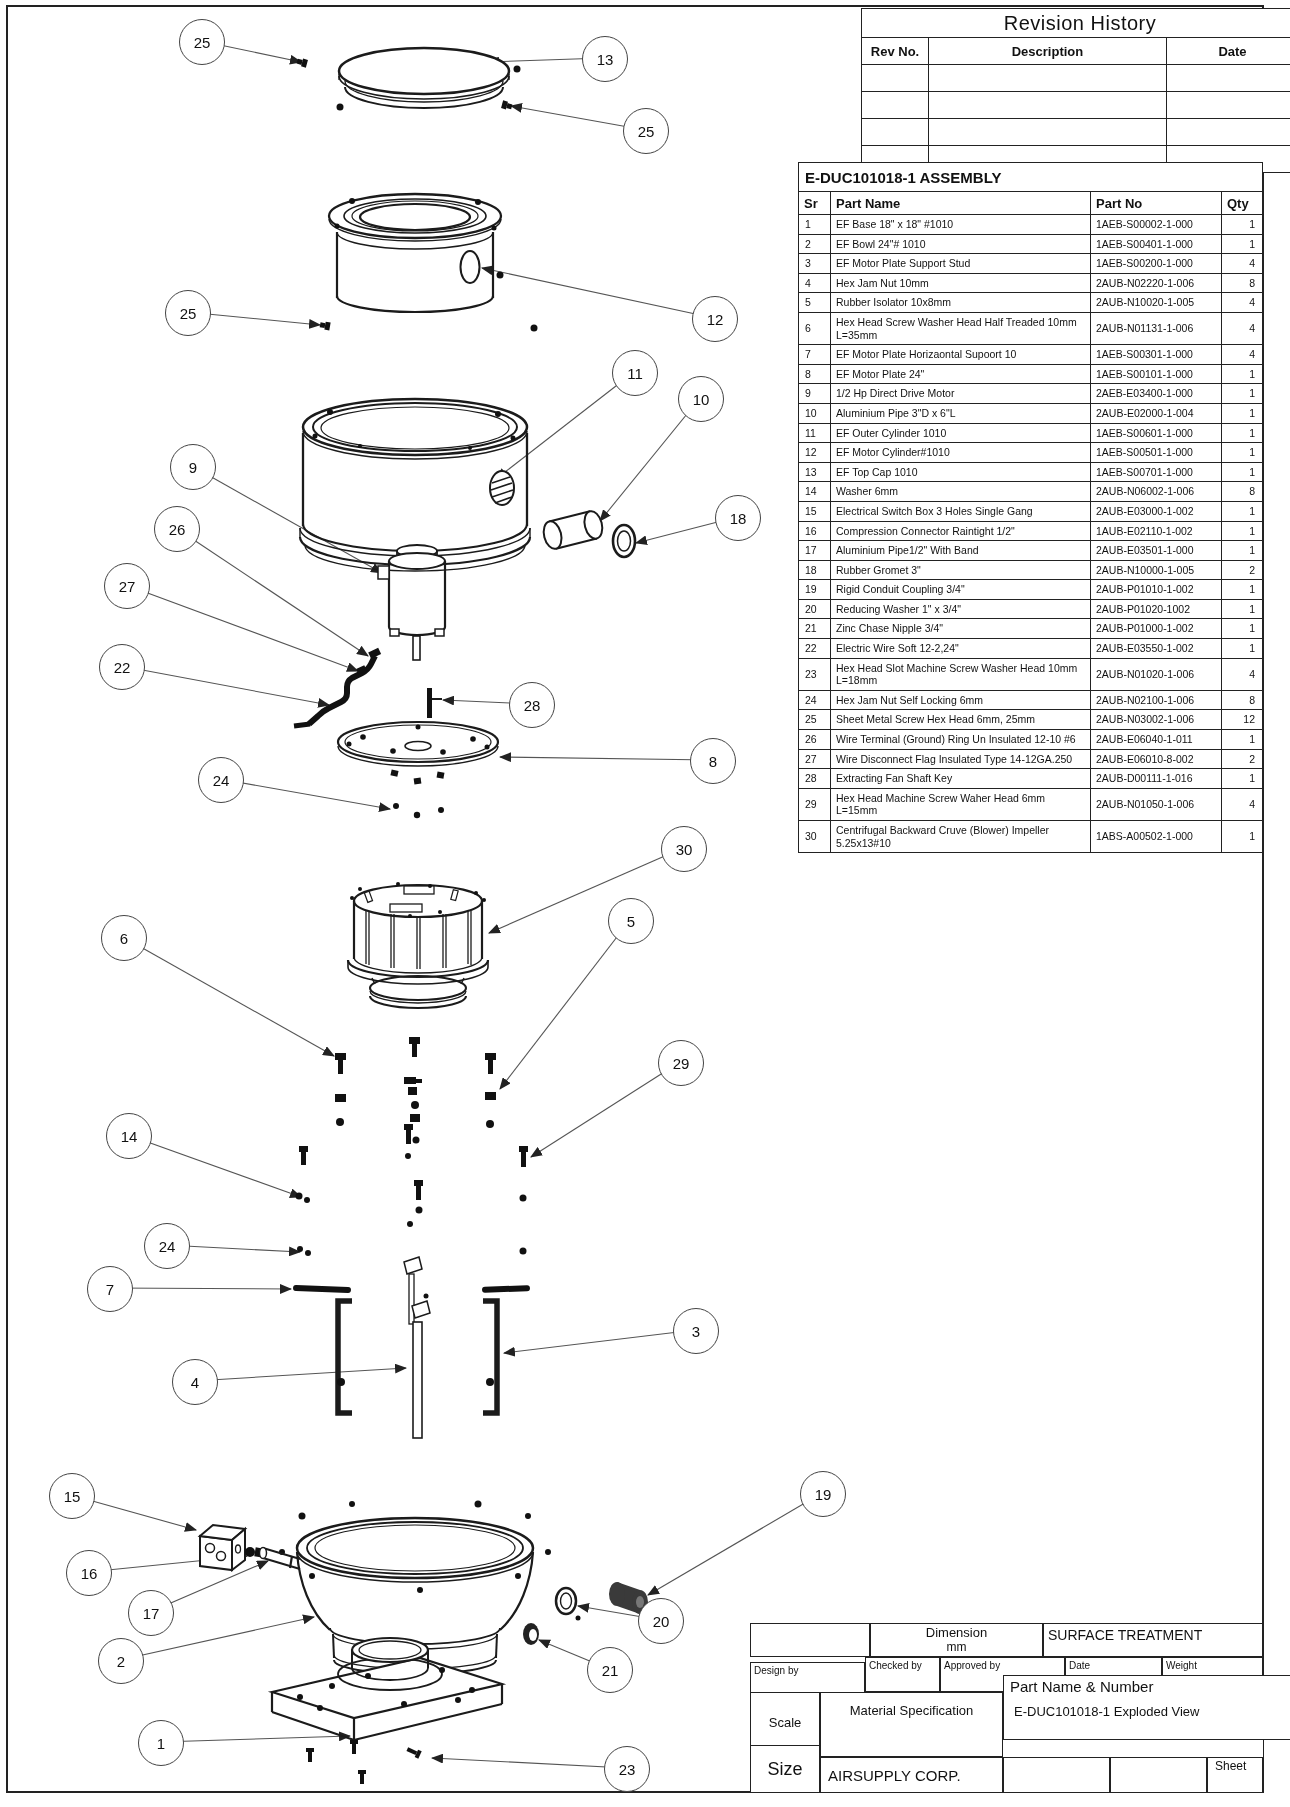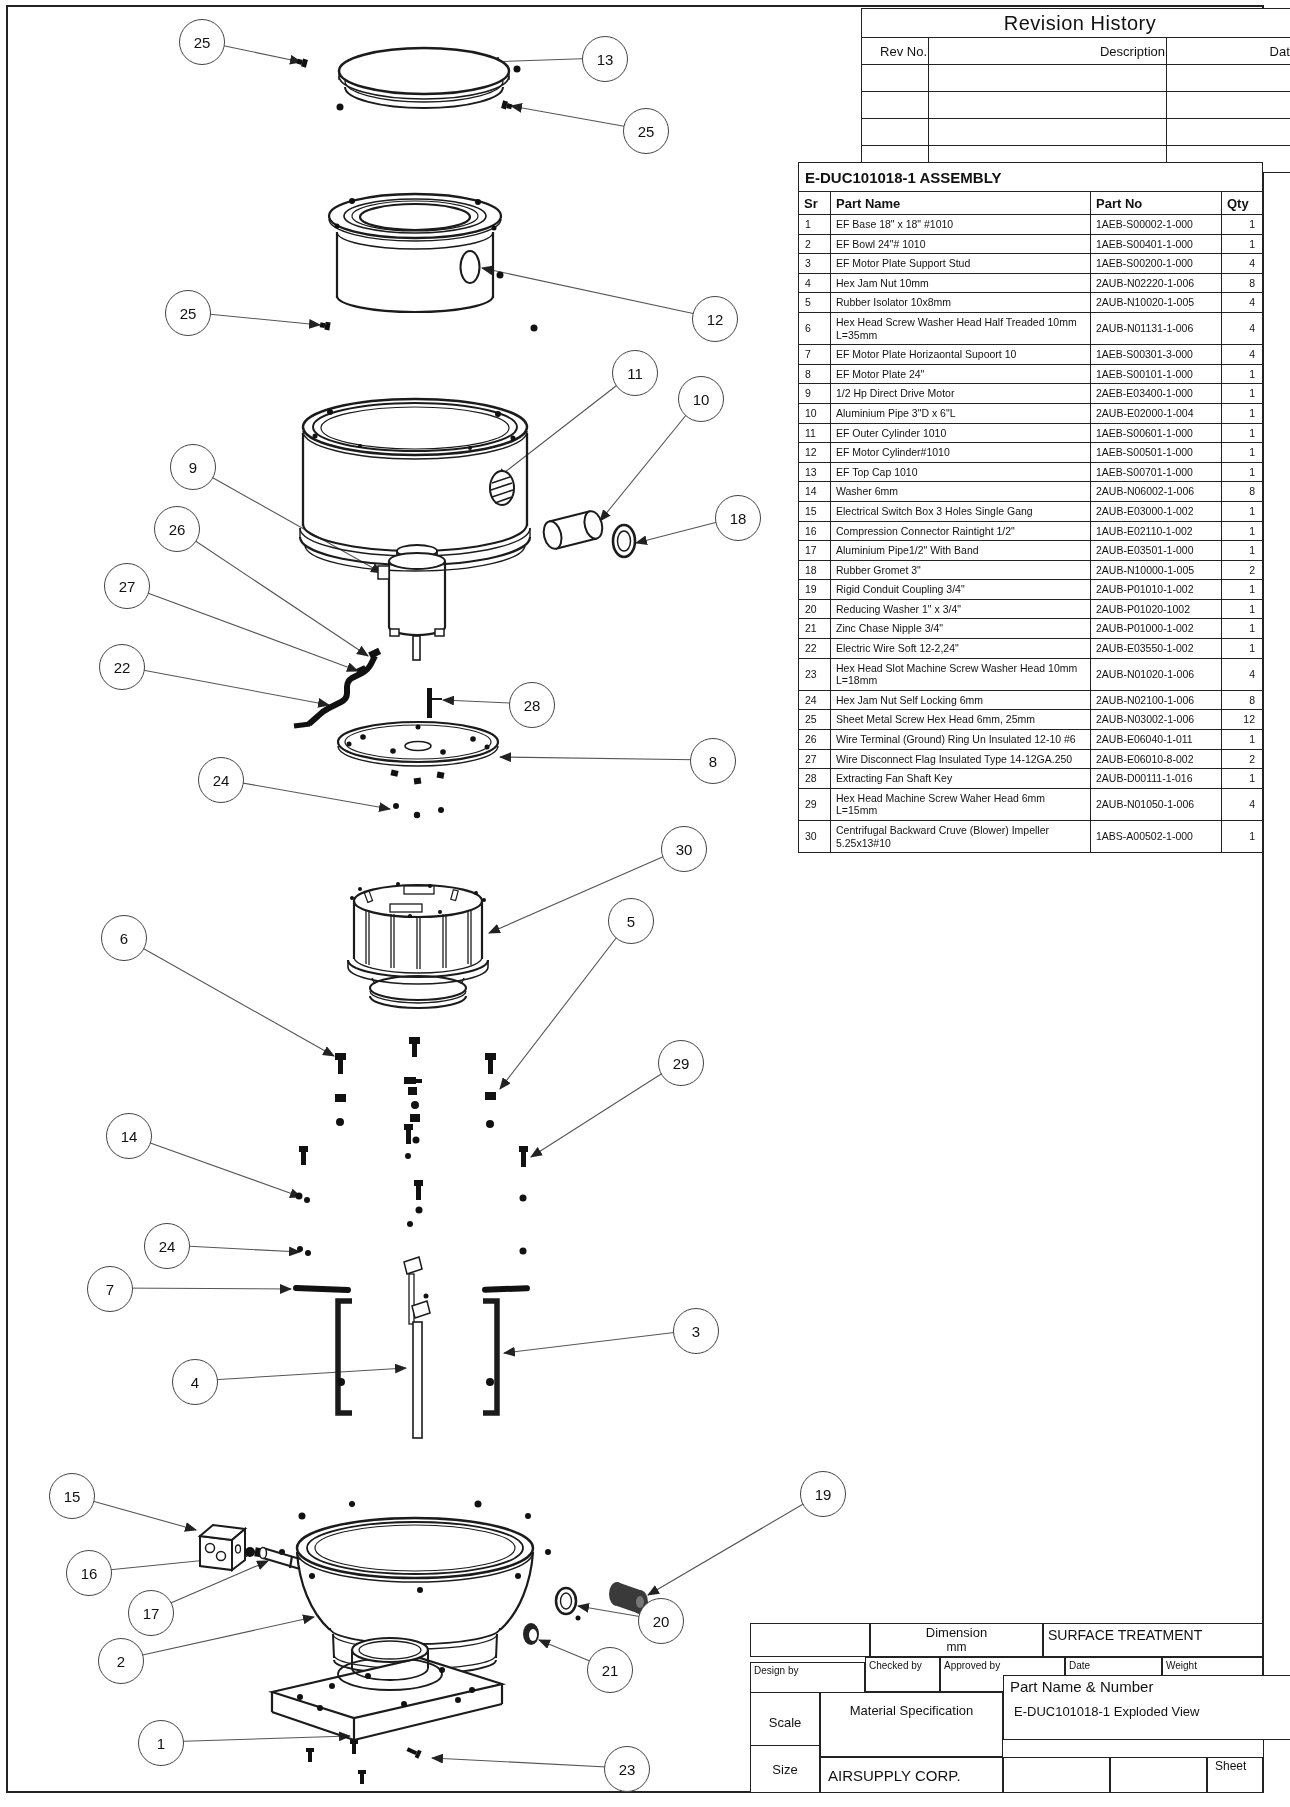--- a/index.html
+++ b/index.html
@@ -8,21 +8,21 @@
   svg{position:absolute;left:0;top:0;}
   .balloon{position:absolute;width:44px;height:44px;border:1.4px solid #444;border-radius:50%;
            background:#fff;display:flex;align-items:center;justify-content:center;
            font-size:15px;color:#111;z-index:5;}
   .tablewrap{position:absolute;z-index:4;background:#fff;}
   table{border-collapse:collapse;width:100%;table-layout:fixed;}
   th,td{border:1.3px solid #222;overflow:hidden;}
   
   .rev{left:825px;top:8px;width:438px;margin-left:36px;}
   .rev .ttl{font-size:20px;text-align:center;height:26px;font-weight:400;letter-spacing:.5px;}
-  .rev th{font-size:13px;font-weight:400;height:24px;text-align:right;}
+  .rev th{font-size:13px;font-weight:700;height:24px;}
   .rev td{height:24px;font-size:11px;}
   
   .asm{left:798px;top:162px;width:465px;}
   .asm .ttl{font-size:15px;font-weight:700;text-align:left;padding:5px 6px;height:18px;}
   .asm th{font-size:13px;text-align:left;padding:3px 5px;height:16px;}
   .asm td{font-size:10.5px;line-height:1.2;padding:3px 5px;vertical-align:middle;}
   .asm td:nth-child(1){text-align:left;padding-left:6px;}
   .asm td:nth-child(4){text-align:right;padding-right:7px;}
   
   .tb{position:absolute;left:750px;top:1623px;width:513px;height:170px;z-index:4;background:#fff;}
@@ -536,21 +536,21 @@
         </tr>
         <tr>
           <td>6</td>
           <td>Hex Head Screw Washer Head Half Treaded 10mm L=35mm</td>
           <td>2AUB-N01131-1-006</td>
           <td>4</td>
         </tr>
         <tr>
           <td>7</td>
           <td>EF Motor Plate Horizaontal Supoort 10</td>
-          <td>1AEB-S00301-3-000</td>
+          <td>1AEB-S00301-1-000</td>
           <td>4</td>
         </tr>
         <tr>
           <td>8</td>
           <td>EF Motor Plate 24"</td>
           <td>1AEB-S00101-1-000</td>
           <td>1</td>
         </tr>
         <tr>
           <td>9</td>
@@ -702,18 +702,18 @@
   <div class="cell lab10" style="left:315px;top:34px;width:97px;height:35px">Date</div>
   <div class="cell lab10" style="left:412px;top:34px;width:101px;height:35px">Weight</div>
 
   <div class="cell ctr" style="left:0;top:69px;width:70px;height:61px;font-size:13px">Scale</div>
   <div class="cell" style="left:70px;top:69px;width:183px;height:65px;font-size:13px;text-align:center;padding-top:10px;box-sizing:border-box">Material Specification</div>
   <div class="cell" style="left:253px;top:52px;width:304px;height:65px;box-sizing:border-box;padding:2px 6px">
     <div style="font-size:15px">Part Name &amp; Number</div>
     <div style="font-size:13px;margin-top:9px;padding-left:4px">E-DUC101018-1 Exploded View</div>
   </div>
 
-  <div class="cell ctr" style="left:0;top:122px;width:70px;height:48px;font-size:13px">Size</div>
+  <div class="cell ctr" style="left:0;top:122px;width:70px;height:48px;font-size:18px">Size</div>
   <div class="cell" style="left:70px;top:134px;width:183px;height:36px;font-size:15px;display:flex;align-items:center;padding-left:7px;box-sizing:border-box">AIRSUPPLY CORP.</div>
   <div class="cell" style="left:253px;top:134px;width:107px;height:36px"></div>
   <div class="cell" style="left:360px;top:134px;width:97px;height:36px"></div>
   <div class="cell" style="left:457px;top:134px;width:56px;height:36px;font-size:12px;padding:1px 7px;box-sizing:border-box">Sheet</div>
 </div>
 
 </body></html>

